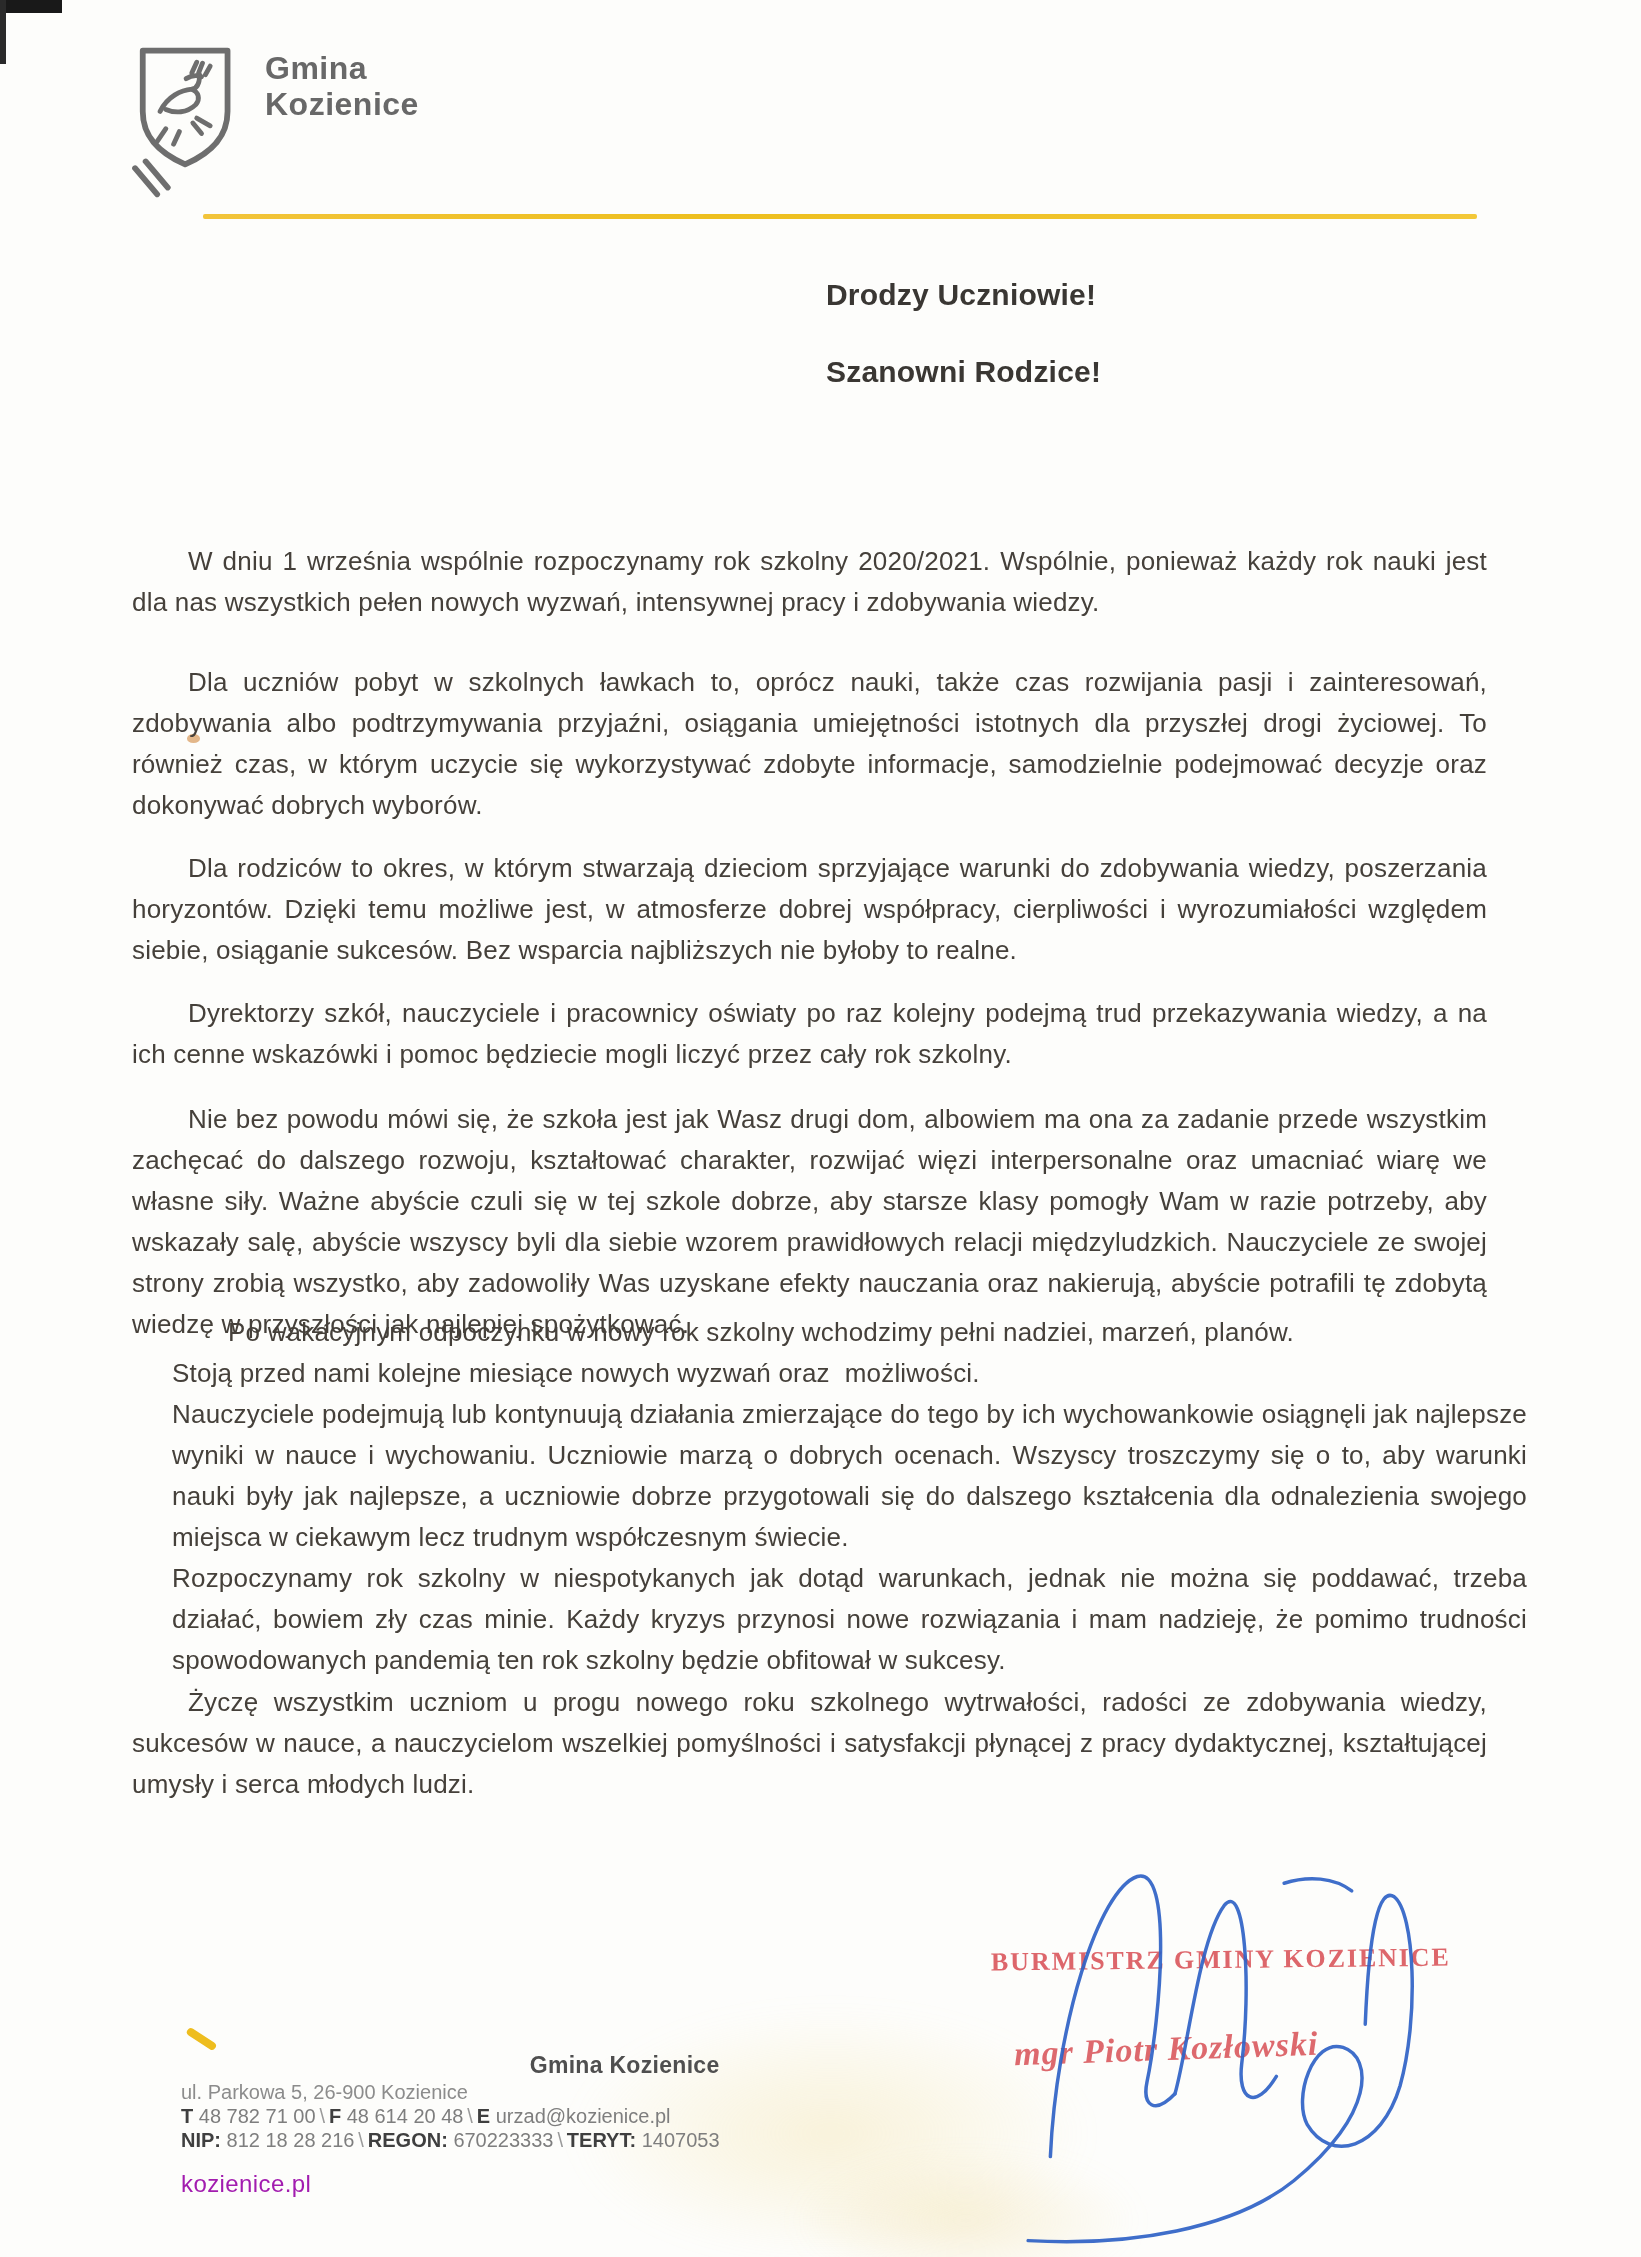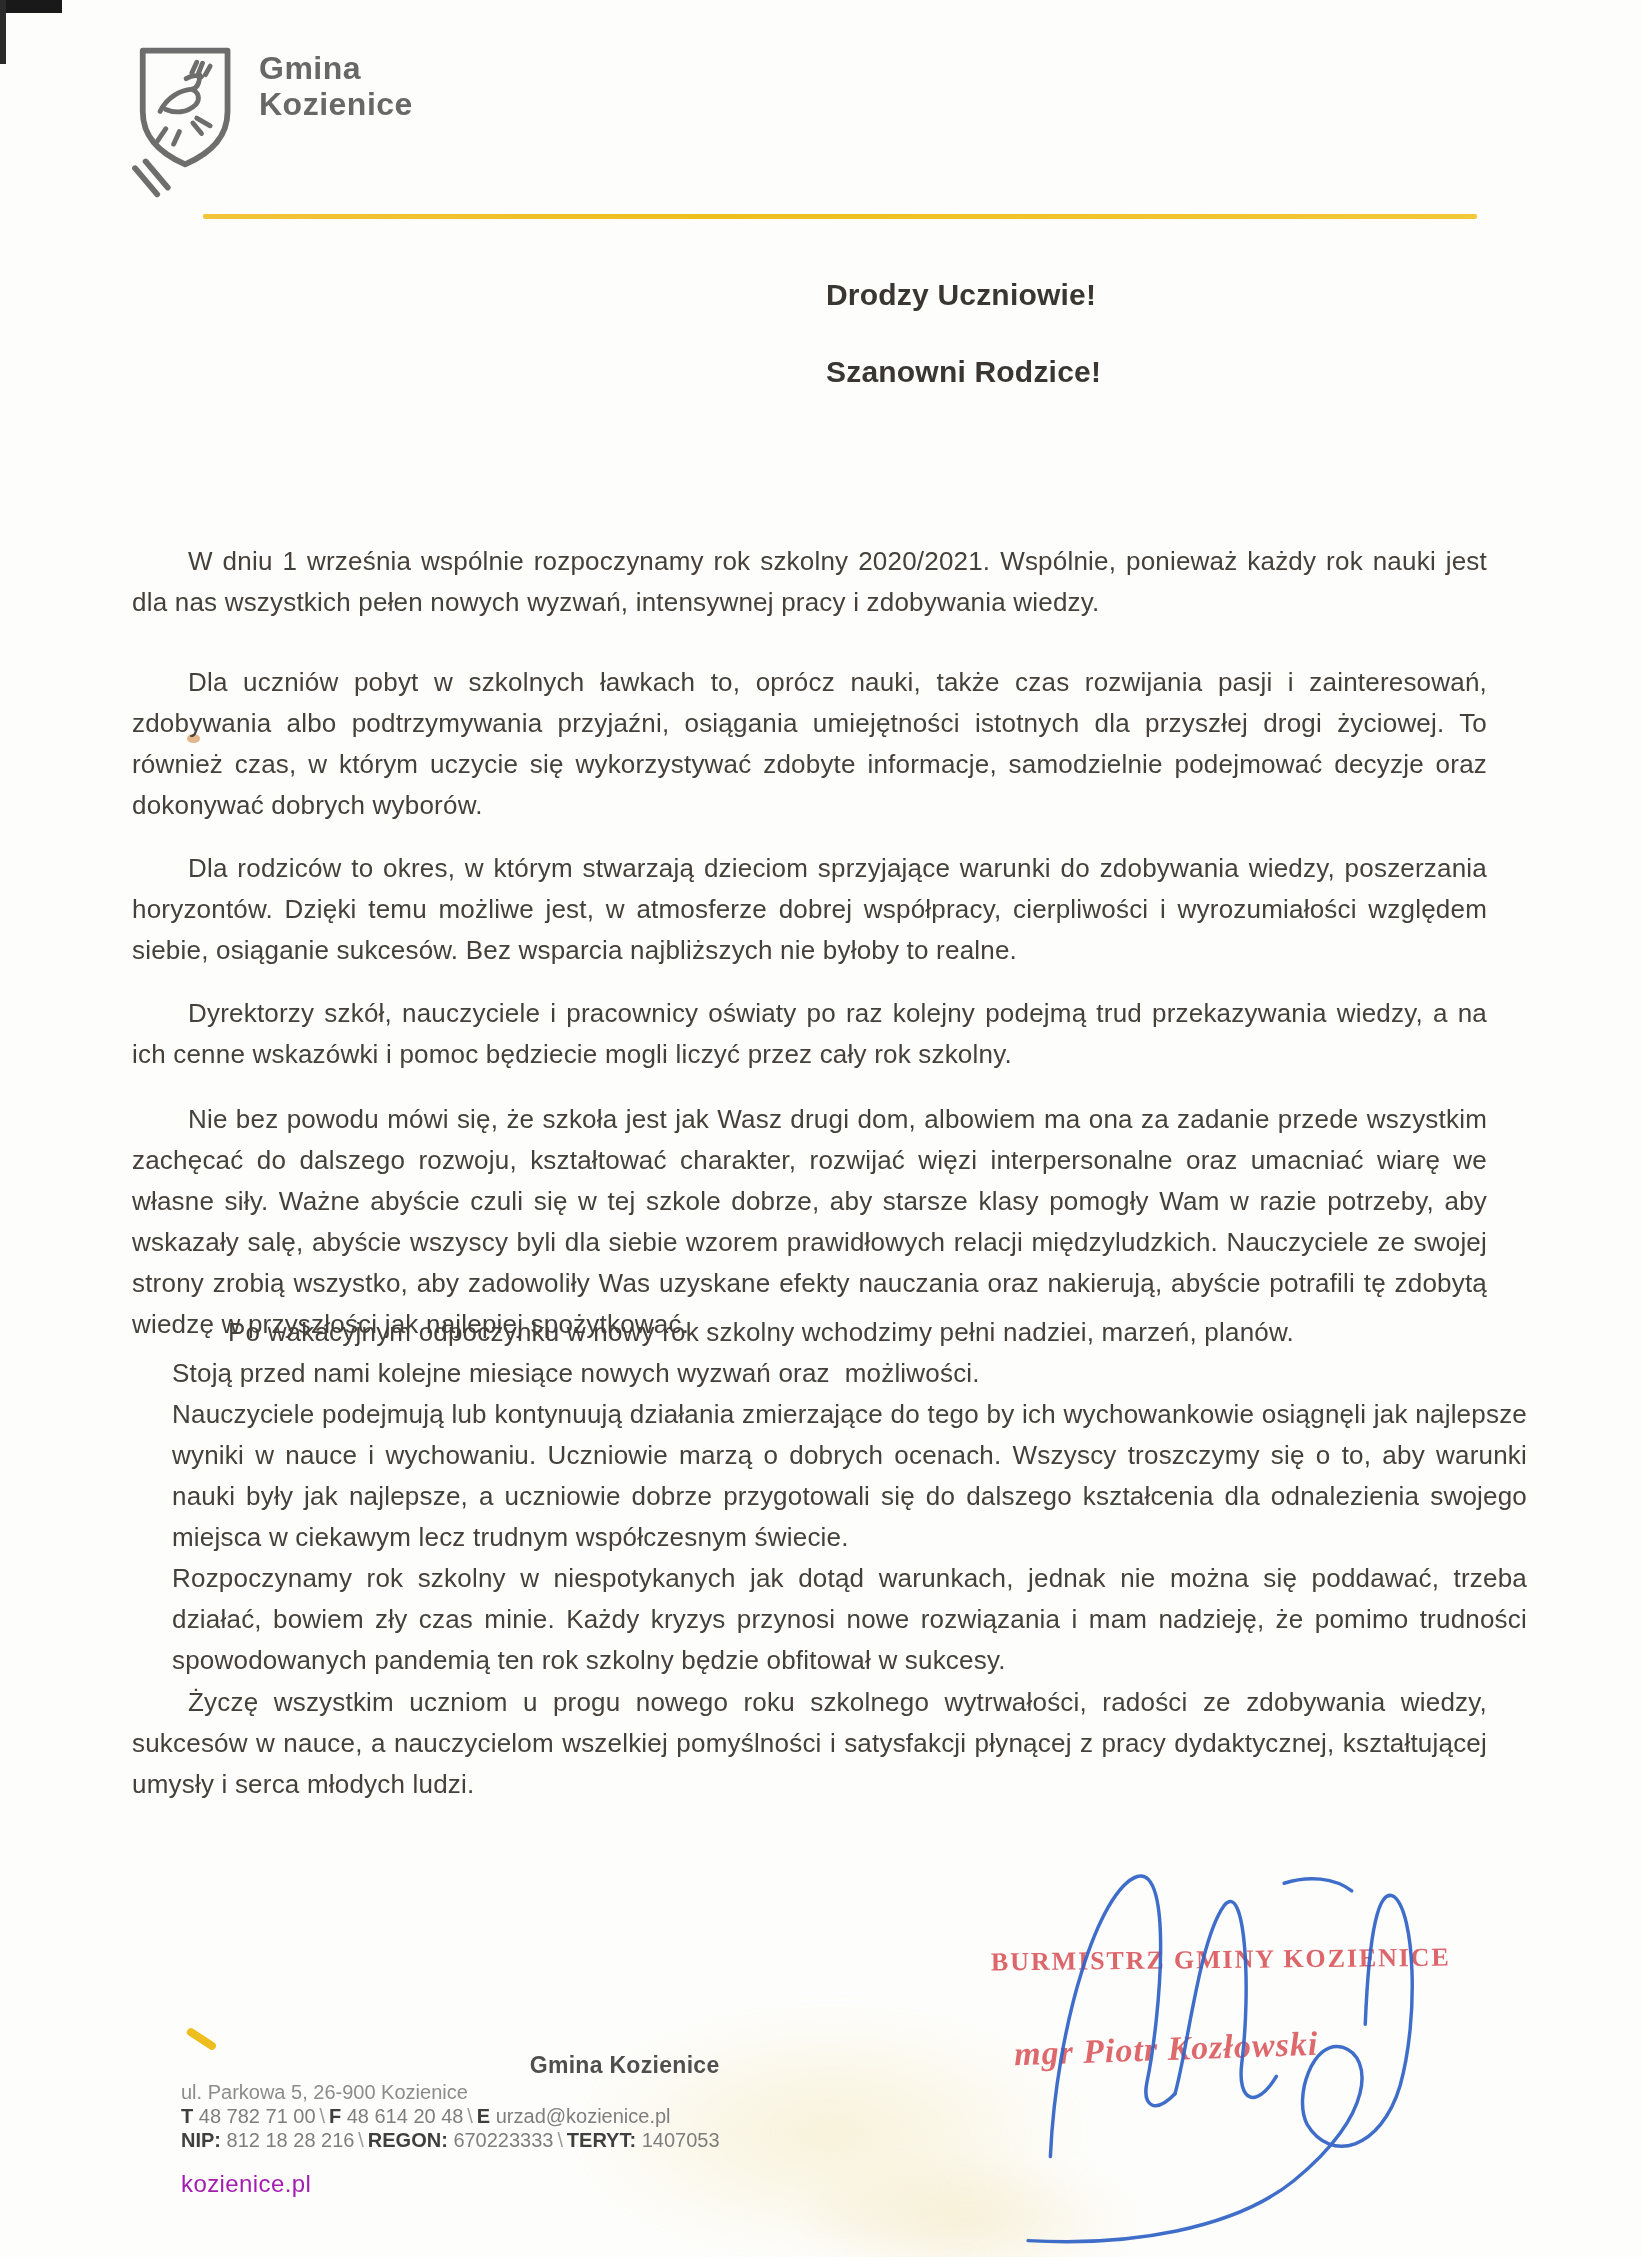--- a/index.html
+++ b/index.html
@@ -18,21 +18,21 @@
     background:rgba(205,125,45,0.55);}
   .blotch{position:absolute;border-radius:50%;filter:blur(13.5px);pointer-events:none;}
   .blotch.b1{left:570px;top:2008px;width:521px;height:251px;
     background:radial-gradient(ellipse at center, rgba(240,218,140,0.30), rgba(240,218,140,0) 70%);}
   .blotch.b2{left:792px;top:2153px;width:348px;height:135px;
     background:radial-gradient(ellipse at center, rgba(236,210,130,0.28), rgba(236,210,130,0) 70%);}
 
   
   .logo{position:absolute;left:131px;top:42px;display:flex;align-items:flex-start;}
   .logo svg{display:block;}
-  .logo-text{margin-left:12px;margin-top:7.7px;font-weight:bold;font-size:32px;line-height:36px;
+  .logo-text{margin-left:18px;margin-top:7.7px;font-weight:bold;font-size:32px;line-height:36px;
     color:#686868;letter-spacing:0.5px;}
 
   
   .divider{position:absolute;left:203px;top:214px;width:1274px;height:4.8px;
     background:linear-gradient(90deg,#f2c43a,#edbf1e 40%,#f3c838);border-radius:1.9px;}
 
   
   .salutation{position:absolute;left:826px;font-size:30px;font-weight:bold;color:#3a3733;
     letter-spacing:0.2px;white-space:nowrap;}
   .sal-0{top:278px;text-align:right;} .sal-1{top:355px;} .sal-2{top:431px;}

